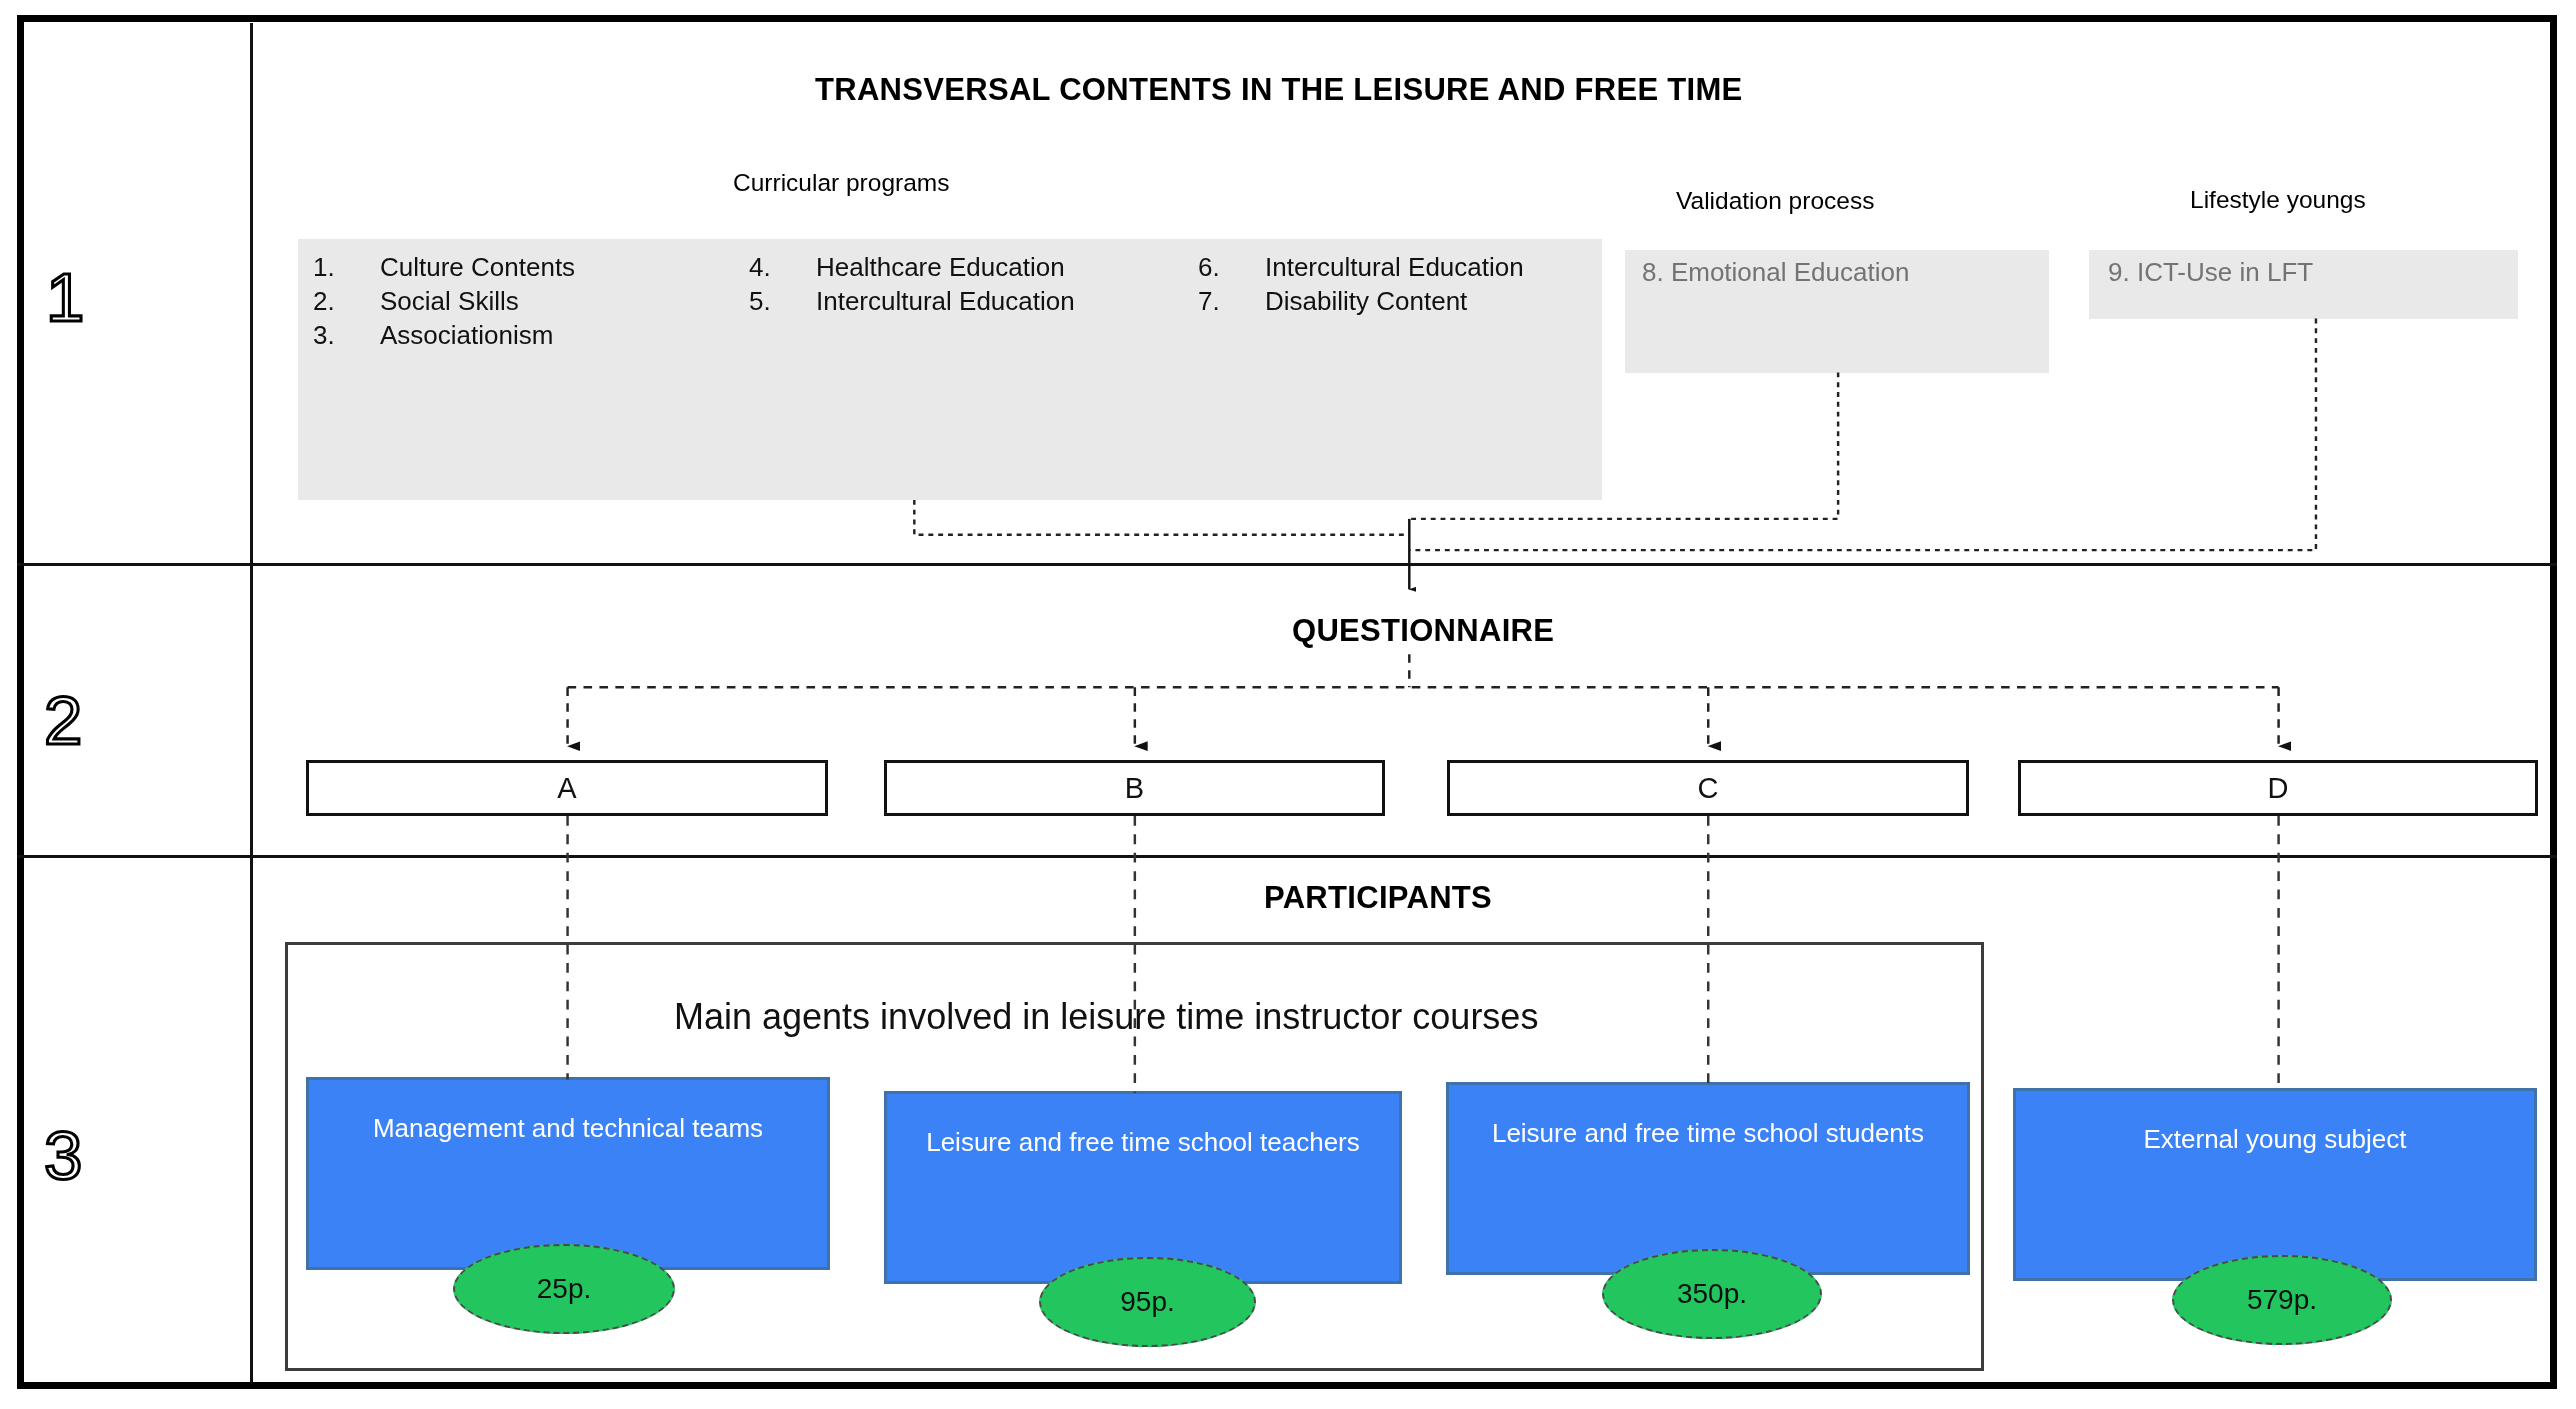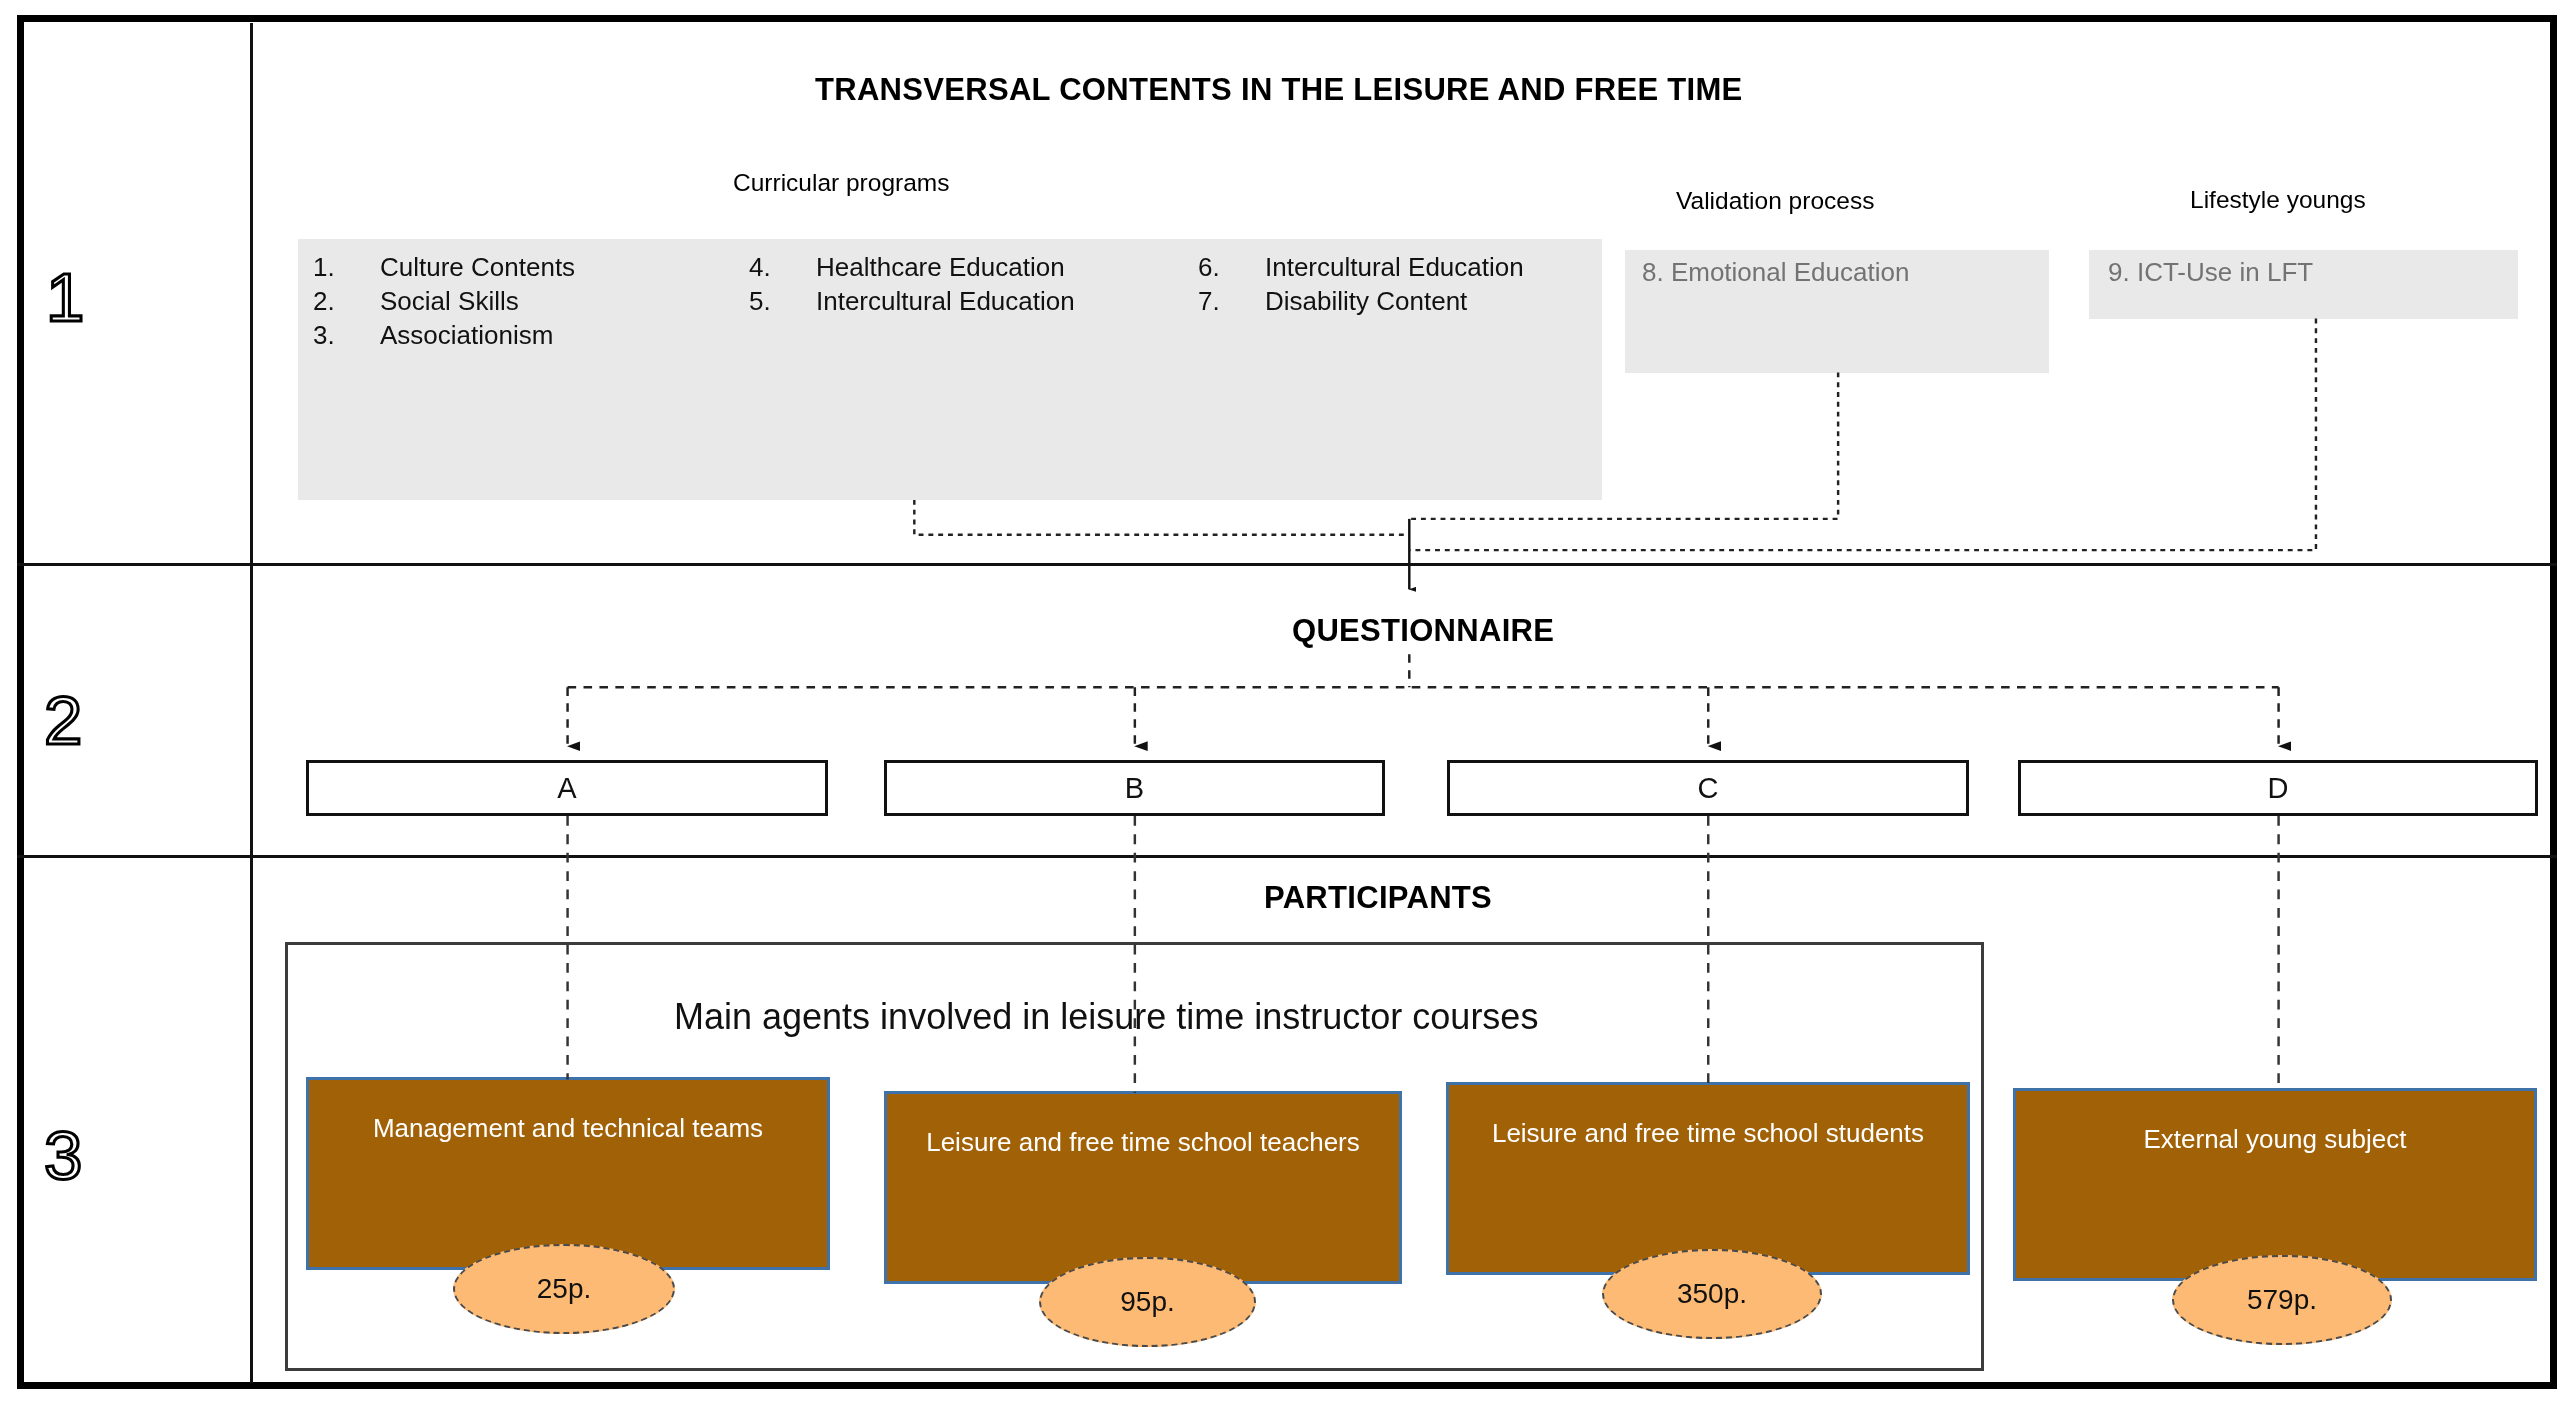--- a/index.html
+++ b/index.html
@@ -137,42 +137,42 @@
     background:transparent;
   }
   .agents-label{
     position:absolute;
     left:674px;top:996px;
     font-size:36px;color:#111111;white-space:nowrap;text-align:center;
   }
 
   .pbox{
     position:absolute;
-    background:#a16207;
+    background:#3b82f6;
     border:3.1px solid #3f72a8;
     box-sizing:border-box;
     color:#ffffff;
     font-size:26px;
     line-height:1.28;
     text-align:center;
     display:flex;
     align-items:flex-start;
     justify-content:center;
     padding-top:32px;
   }
   .pbox.p1{left:306px;top:1077px;width:524px;height:193px;}
   .pbox.p2{left:884px;top:1091px;width:518px;height:193px;}
   .pbox.p3{left:1446px;top:1082px;width:524px;height:193px;}
   .pbox.p4{left:2013px;top:1088px;width:524px;height:193px;}
 
   .bubble{
     position:absolute;
     border:2.5px dashed #4a4a4a;
     border-radius:50%;
-    background:#fdba74;
+    background:#22c55e;
     display:flex;align-items:center;justify-content:center;
     font-size:28px;color:#111111;
   }
   .bubble.b1{left:453px;top:1244px;width:218px;height:86px;}
   .bubble.b2{left:1039px;top:1257px;width:213px;height:86px;text-align:right;}
   .bubble.b3{left:1602px;top:1249px;width:216px;height:86px;}
   .bubble.b4{left:2172px;top:1255px;width:216px;height:86px;}
 </style>
 </head>
 <body>

